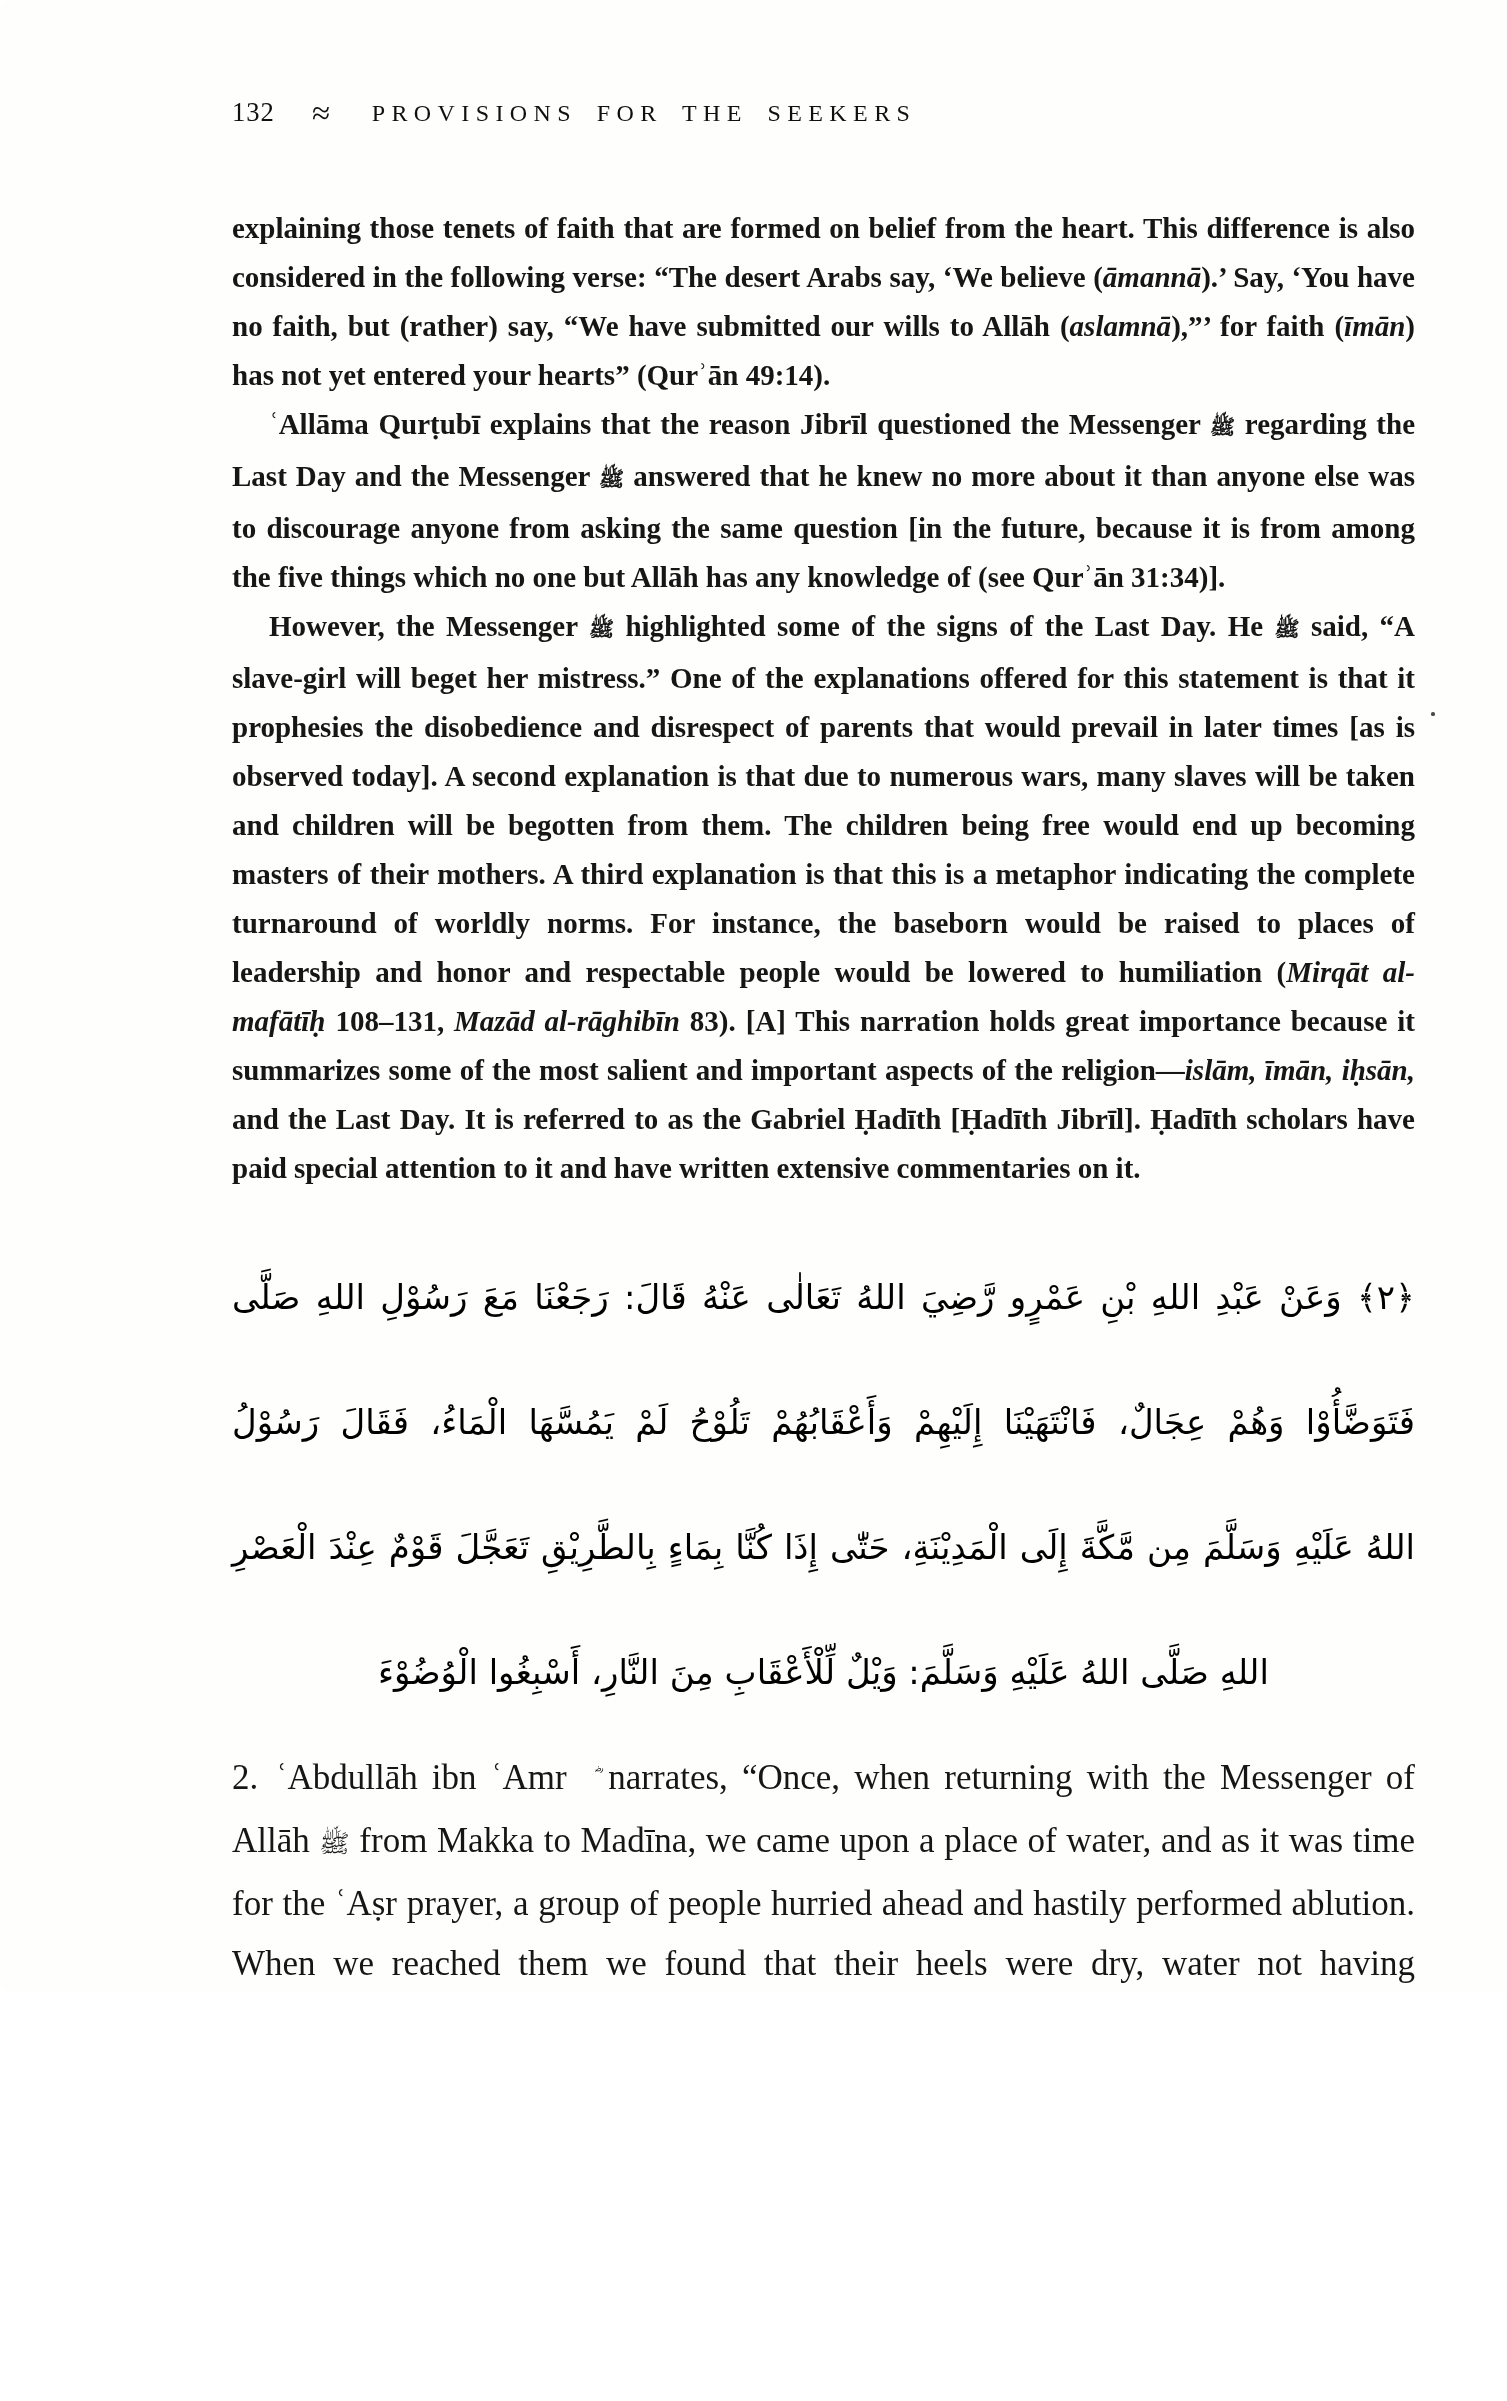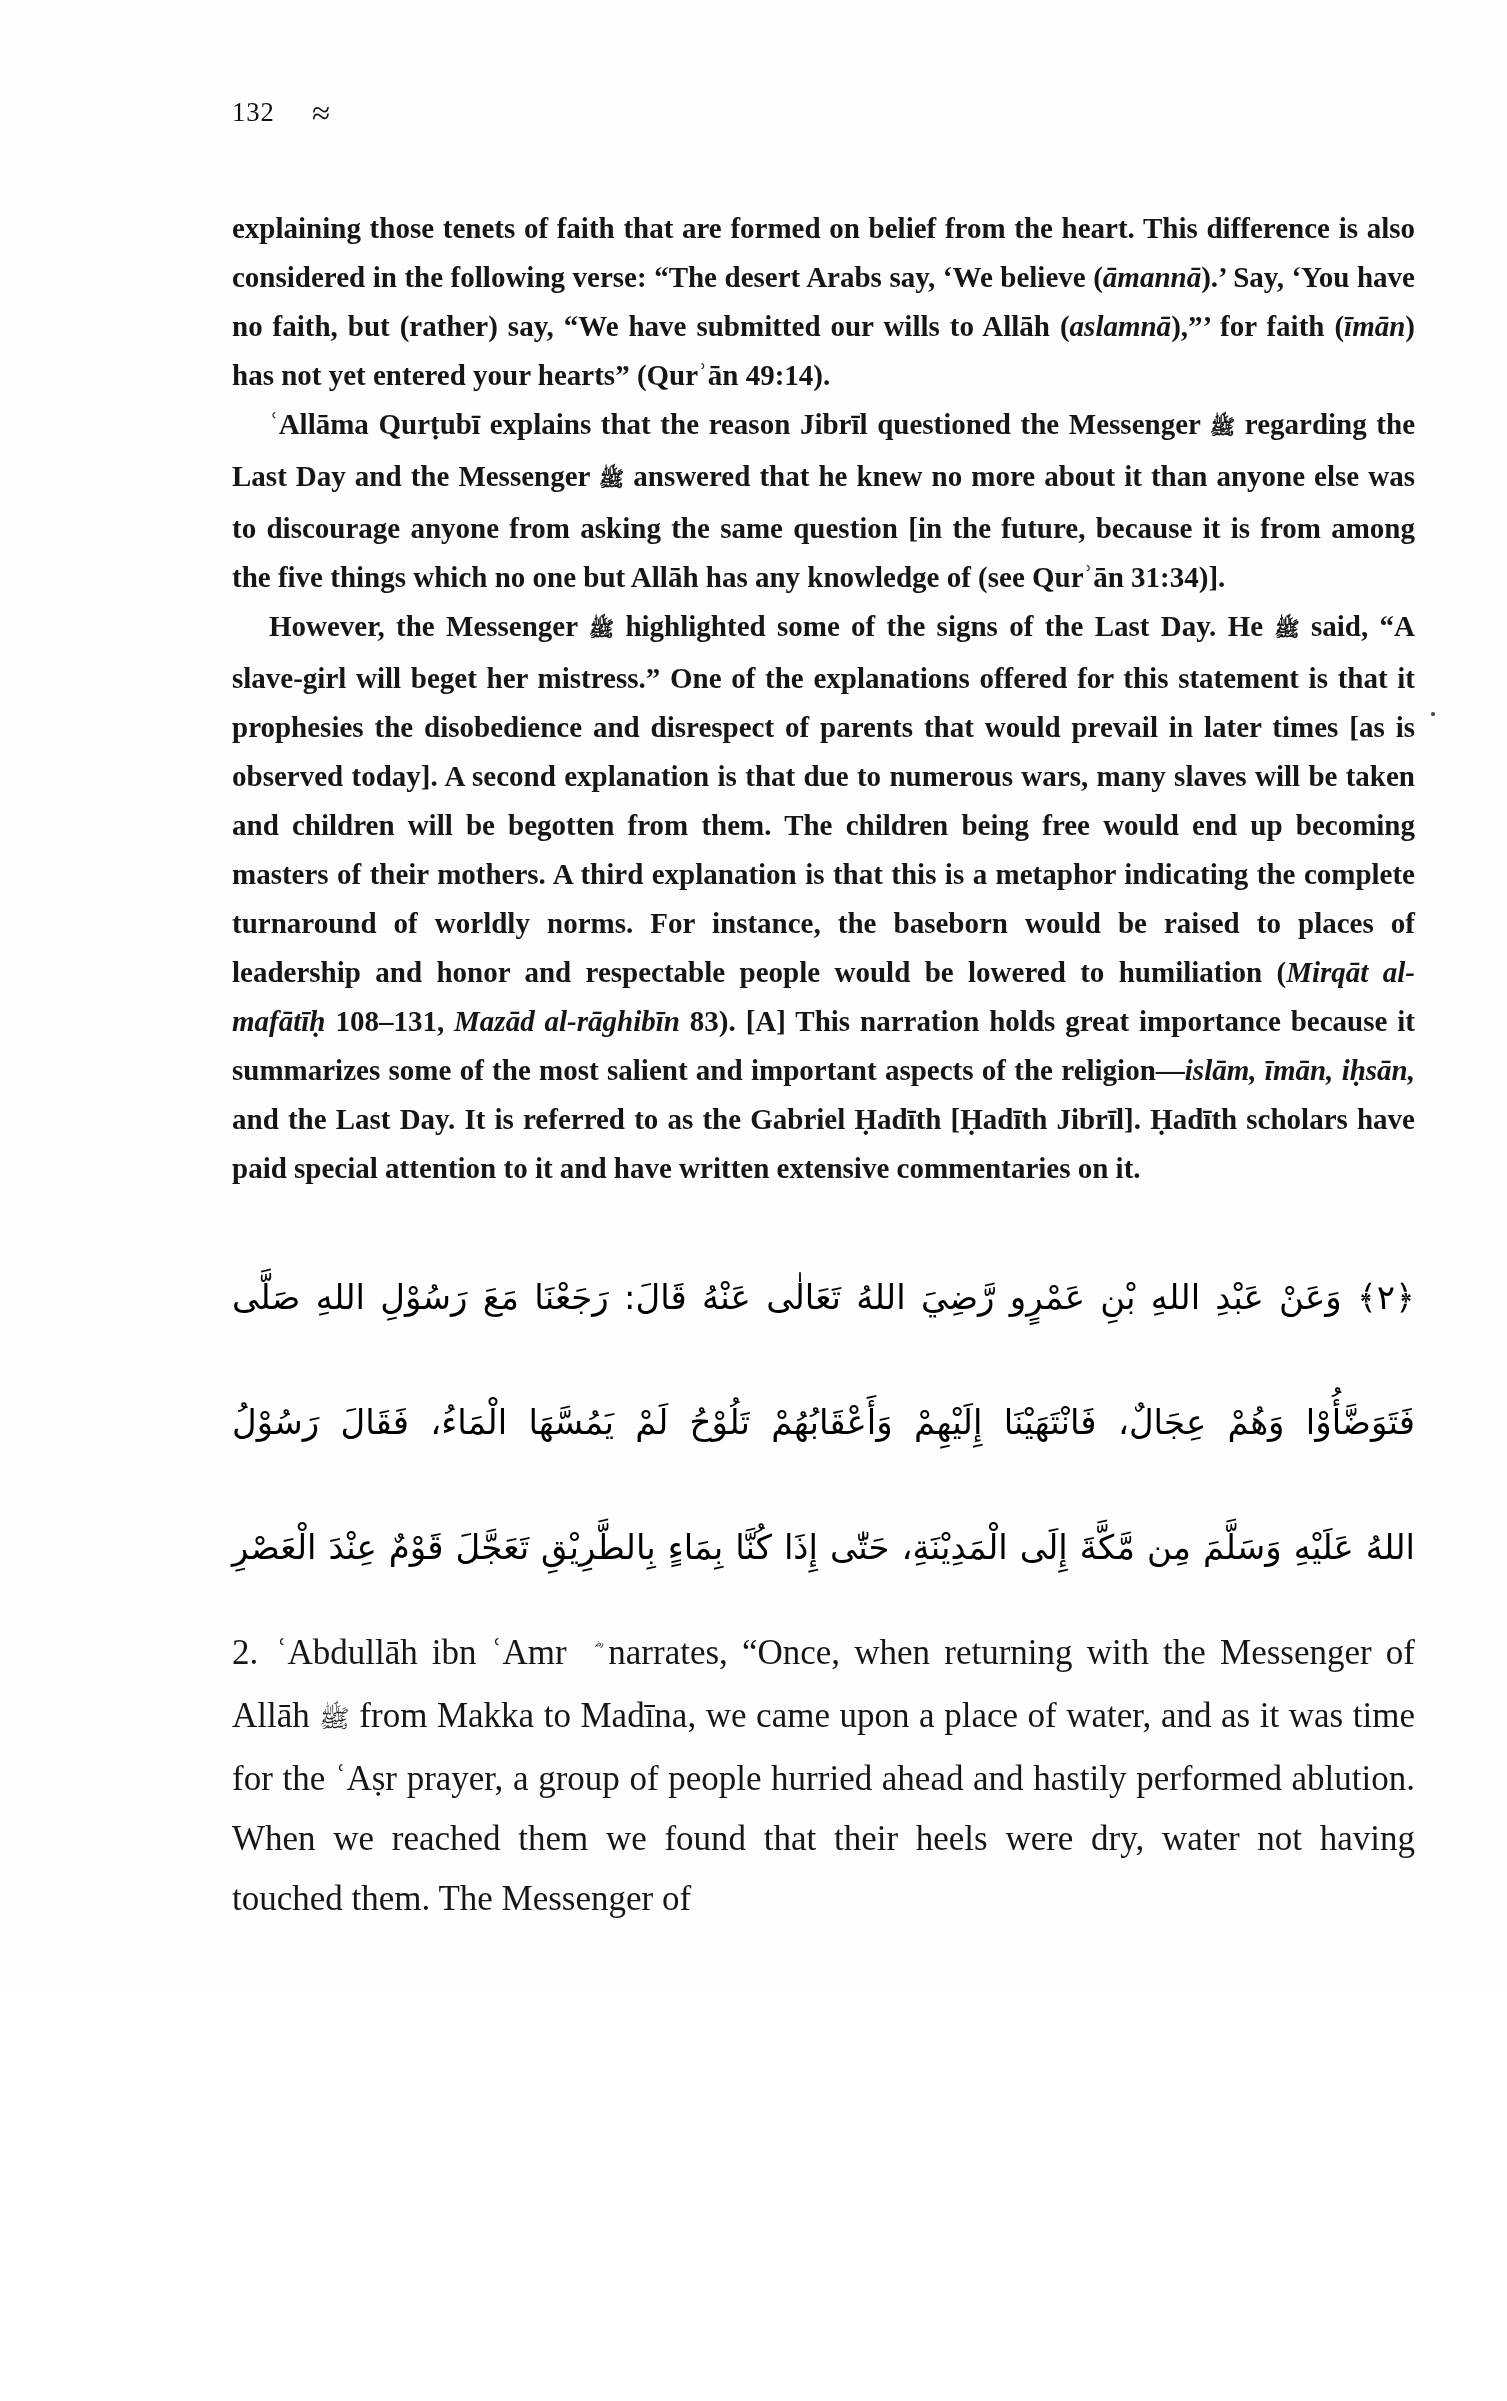--- a/index.html
+++ b/index.html
@@ -79,32 +79,34 @@
 </style>
 </head>
 <body>
 
 <div class="page">
   <div class="content">
 
     <div class="header">
       <span class="page-number">132</span>
       <span class="header-ornament">≈</span>
+      <span class="running-title">PROVISIONS FOR THE SEEKERS</span>
     </div>
 
     <div class="commentary">
       <p><span>explaining those tenets of faith that are formed on belief from the heart. This difference is also considered in the following verse: “The desert Arabs say, ‘We believe (</span><span class="it">āmannā</span><span>).’ Say, ‘You have no faith, but (rather) say, “We have submitted our wills to Allāh (</span><span class="it">aslamnā</span><span>),”’ for faith (</span><span class="it">īmān</span><span>) has not yet entered your hearts” (Qurʾān 49:14).</span></p>
       <p class="indent"><span>ʿAllāma Qurṭubī explains that the reason Jibrīl questioned the Messenger </span><span class="hon">ﷺ</span><span> regarding the Last Day and the Messenger </span><span class="hon">ﷺ</span><span> answered that he knew no more about it than anyone else was to discourage anyone from asking the same question [in the future, because it is from among the five things which no one but Allāh has any knowledge of (see Qurʾān 31:34)].</span></p>
       <p class="indent"><span>However, the Messenger </span><span class="hon">ﷺ</span><span> highlighted some of the signs of the Last Day. He </span><span class="hon">ﷺ</span><span> said, “A slave-girl will beget her mistress.” One of the explanations offered for this statement is that it prophesies the disobedience and disrespect of parents that would prevail in later times [as is observed today]. A second explanation is that due to numerous wars, many slaves will be taken and children will be begotten from them. The children being free would end up becoming masters of their mothers. A third explanation is that this is a metaphor indicating the complete turnaround of worldly norms. For instance, the baseborn would be raised to places of leadership and honor and respectable people would be lowered to humiliation (</span><span class="it">Mirqāt al-mafātīḥ</span><span> 108–131, </span><span class="it">Mazād al-rāghibīn</span><span> 83). [A] This narration holds great importance because it summarizes some of the most salient and important aspects of the religion—</span><span class="it">islām, īmān, iḥsān,</span><span> and the Last Day. It is referred to as the Gabriel Ḥadīth [Ḥadīth Jibrīl]. Ḥadīth scholars have paid special attention to it and have written extensive commentaries on it.</span></p>
     </div>
 
     <div class="arabic">
       <div class="arabic-line">﴿٢﴾ وَعَنْ عَبْدِ اللهِ بْنِ عَمْرٍو رَّضِيَ اللهُ تَعَالٰى عَنْهُ قَالَ: رَجَعْنَا مَعَ رَسُوْلِ اللهِ صَلَّى</div>
       <div class="arabic-line">فَتَوَضَّأُوْا وَهُمْ عِجَالٌ، فَانْتَهَيْنَا إِلَيْهِمْ وَأَعْقَابُهُمْ تَلُوْحُ لَمْ يَمُسَّهَا الْمَاءُ، فَقَالَ رَسُوْلُ</div>
       <div class="arabic-line">اللهُ عَلَيْهِ وَسَلَّمَ مِن مَّكَّةَ إِلَى الْمَدِيْنَةِ، حَتّٰى إِذَا كُنَّا بِمَاءٍ بِالطَّرِيْقِ تَعَجَّلَ قَوْمٌ عِنْدَ الْعَصْرِ</div>
+      <div class="arabic-line centered">اللهِ صَلَّى اللهُ عَلَيْهِ وَسَلَّمَ: وَيْلٌ لِّلْأَعْقَابِ مِنَ النَّارِ، أَسْبِغُوا الْوُضُوْءَ</div>
     </div>
 
     <div class="translation">
       <p style="margin:0"><span>2. ʿAbdullāh ibn ʿAmr </span><span class="hon">&nbsp;ؓ</span><span> narrates, “Once, when returning with the Messenger of Allāh </span><span class="hon">ﷺ</span><span> from Makka to Madīna, we came upon a place of water, and as it was time for the ʿAṣr prayer, a group of people hurried ahead and hastily performed ablution. When we reached them we found that their heels were dry, water not having touched them. The Messenger of</span></p>
     </div>
 
   </div>
   <div class="speck"></div>
 </div>
 

